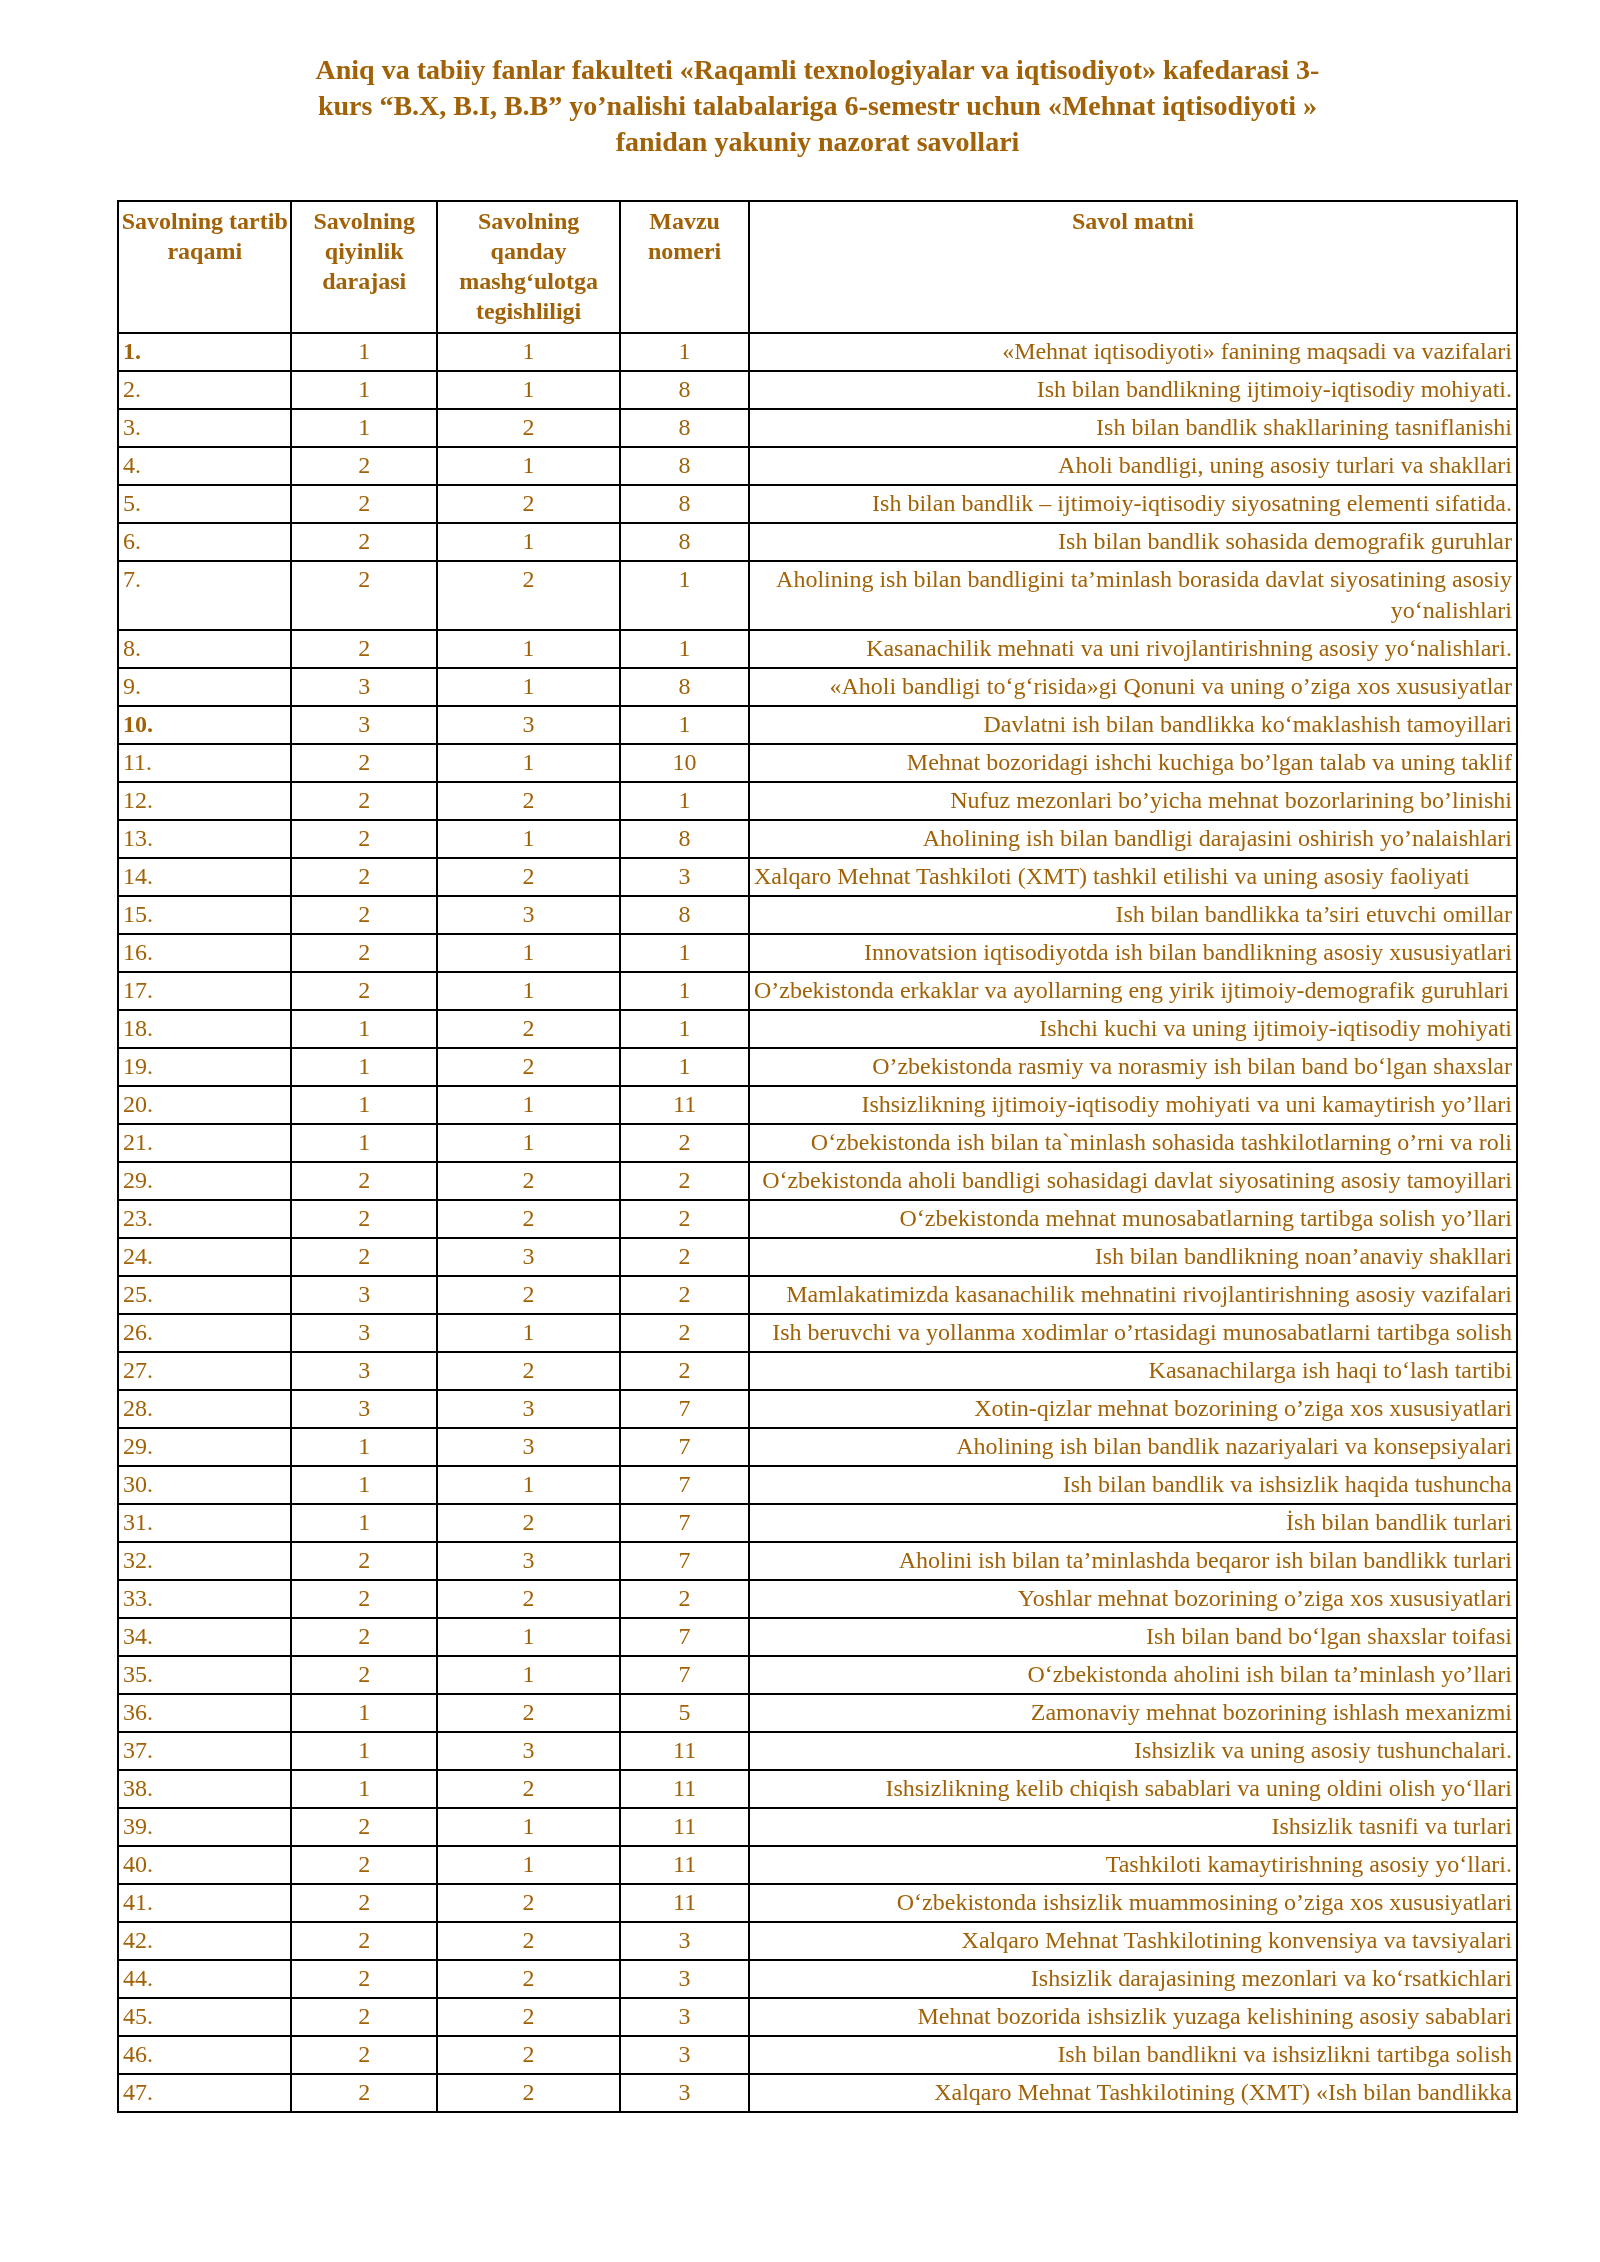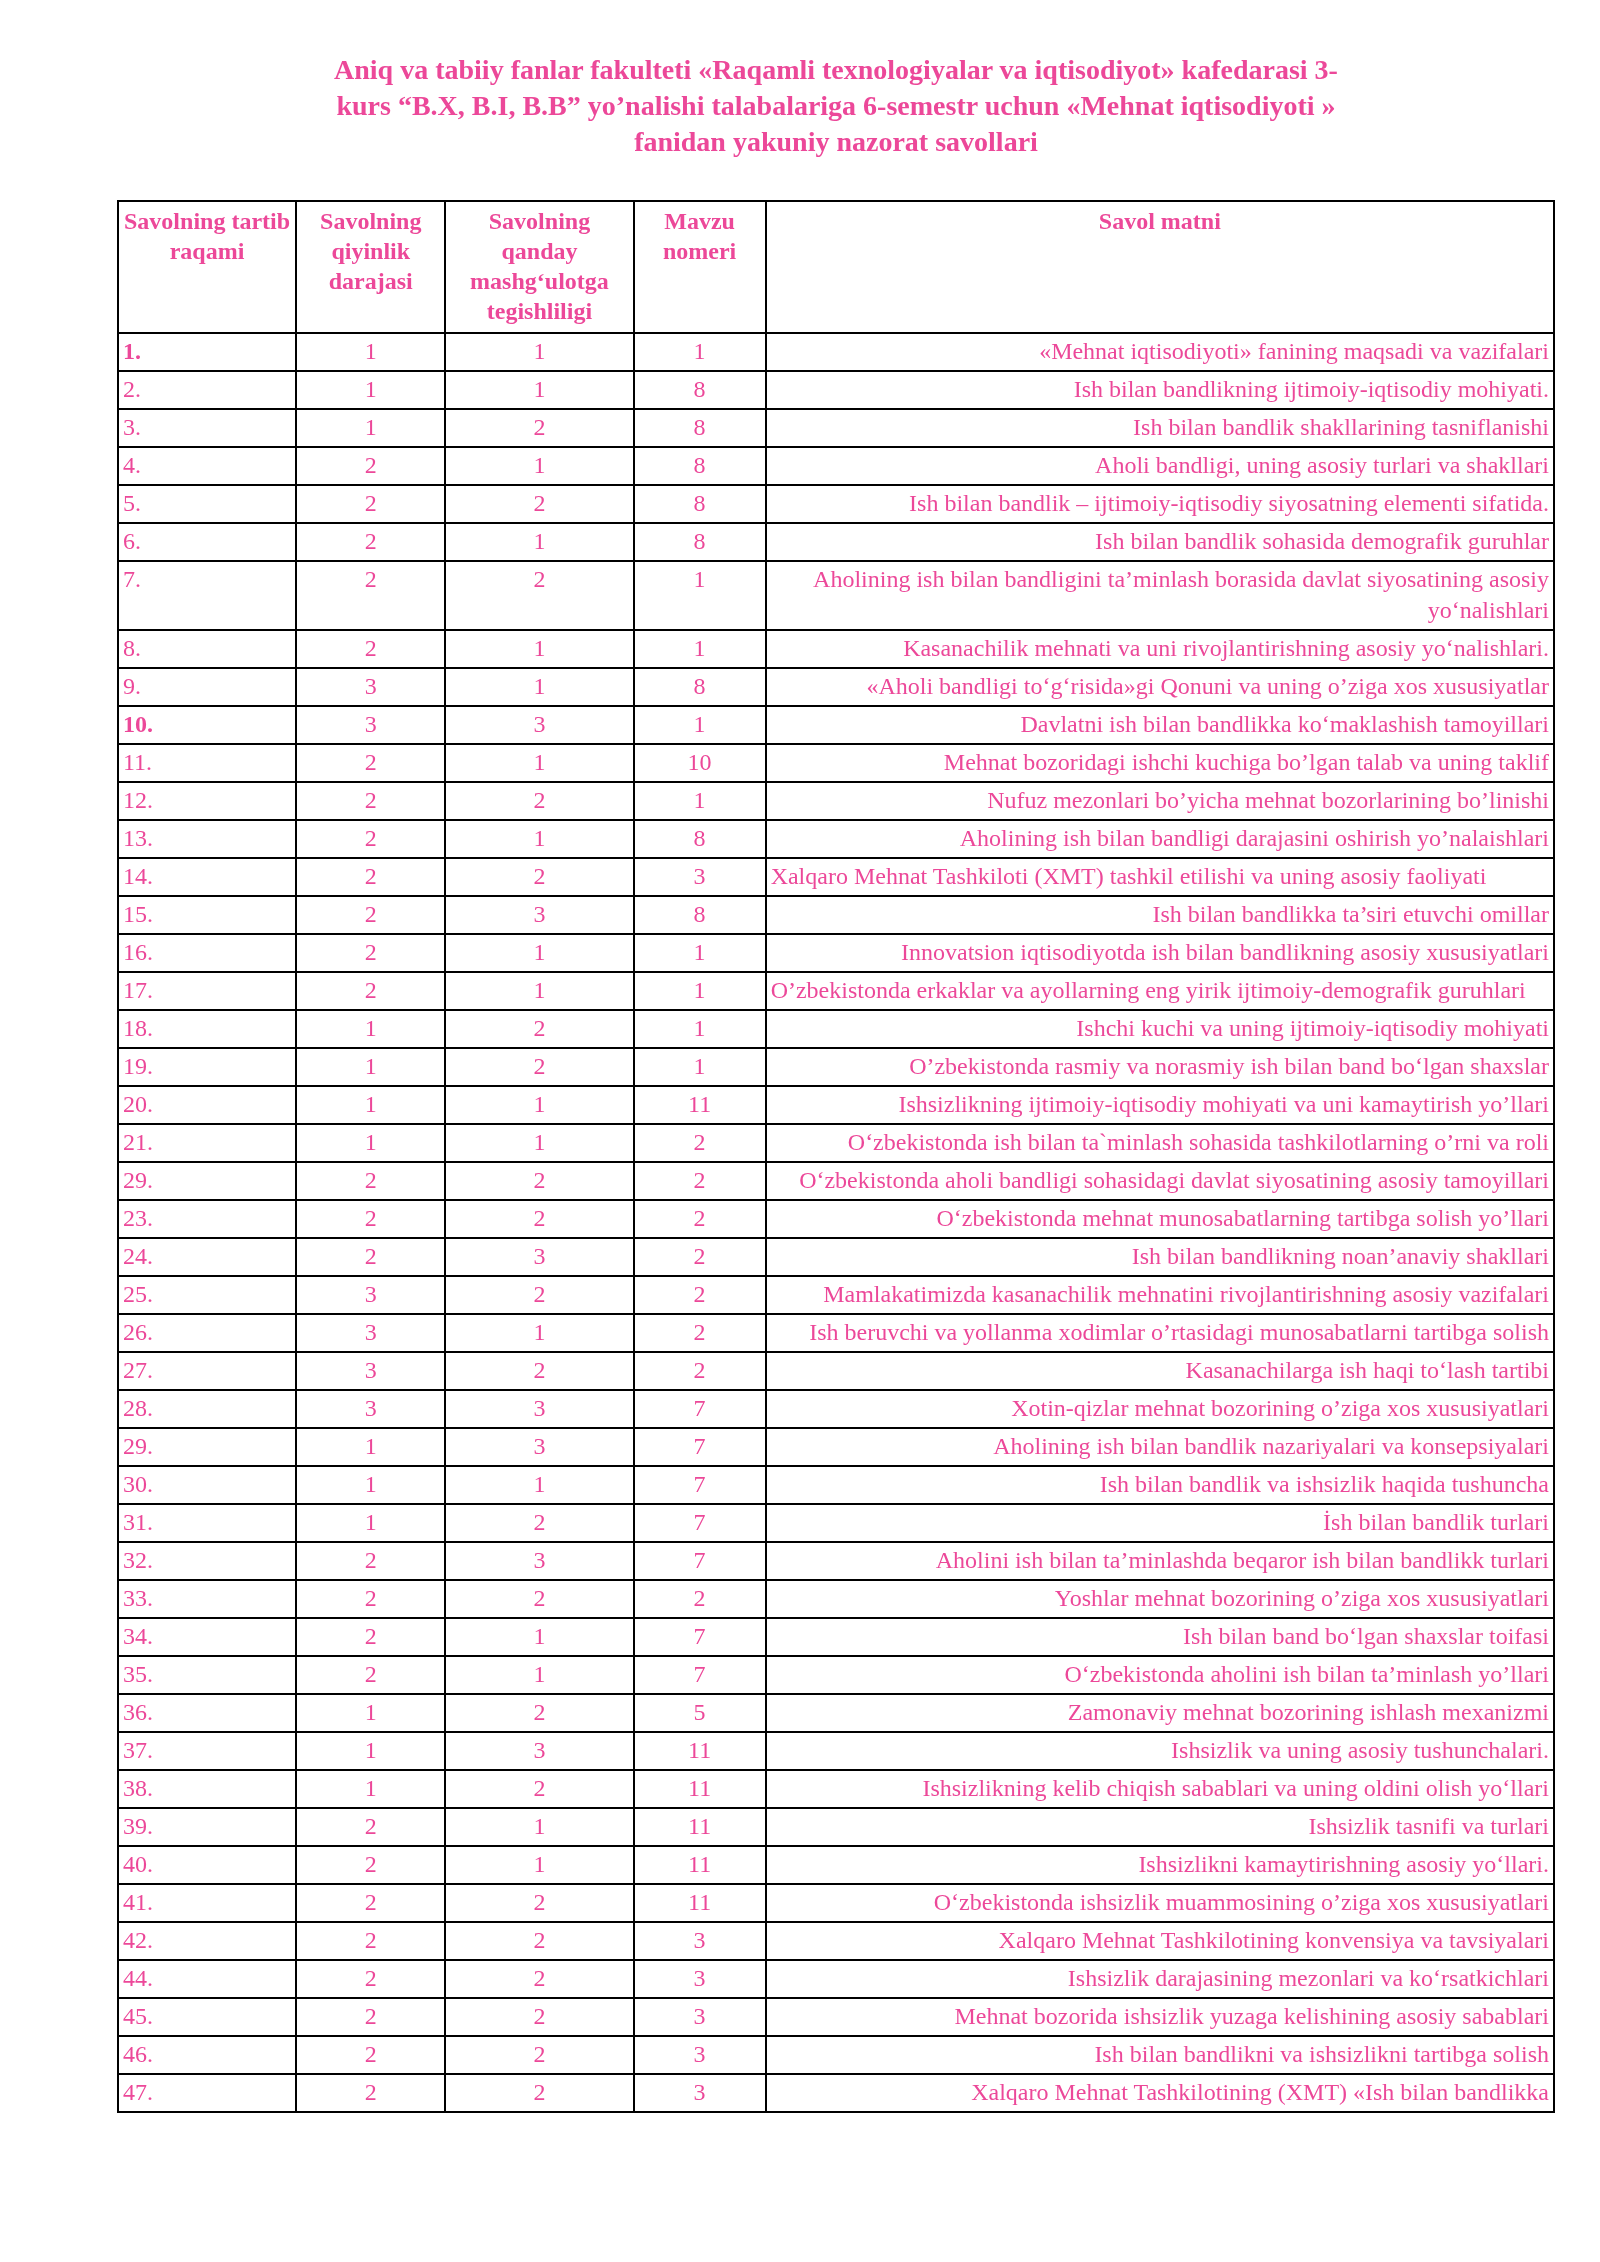--- a/index.html
+++ b/index.html
@@ -2,23 +2,23 @@
 <html><head>
 <meta charset="utf-8">
 <style>
   html,body { margin:0; padding:0; background:#ffffff; }
   .page {
     position:relative;
     width:1600px;
     height:2262px;
     box-sizing:border-box;
     background:#ffffff;
-    color:#ec4899;
+    color:#a16207;
     font-family:"Liberation Serif", serif;
-    padding:52px 45px 0 117px;
+    padding:52px 82px 0 117px;
     overflow:hidden;
   }
   .title-block {
     text-align:center;
     font-weight:bold;
     font-size:28px;
     line-height:36px;
     margin:0 20px 40px 20px;
   }
   table.qtable {
@@ -392,21 +392,21 @@
       <td class="cell-mid">1</td>
       <td class="cell-mid">11</td>
       <td class="cell-text">Ishsizlik tasnifi va turlari</td>
     </tr>
 
     <tr>
       <td class="cell-num">40.</td>
       <td class="cell-mid">2</td>
       <td class="cell-mid">1</td>
       <td class="cell-mid">11</td>
-      <td class="cell-text">Ishsizlikni kamaytirishning asosiy yo‘llari.</td>
+      <td class="cell-text">Tashkiloti kamaytirishning asosiy yo‘llari.</td>
     </tr>
 
     <tr>
       <td class="cell-num">41.</td>
       <td class="cell-mid">2</td>
       <td class="cell-mid">2</td>
       <td class="cell-mid">11</td>
       <td class="cell-text">O‘zbekistonda ishsizlik muammosining o’ziga xos xususiyatlari</td>
     </tr>
 

